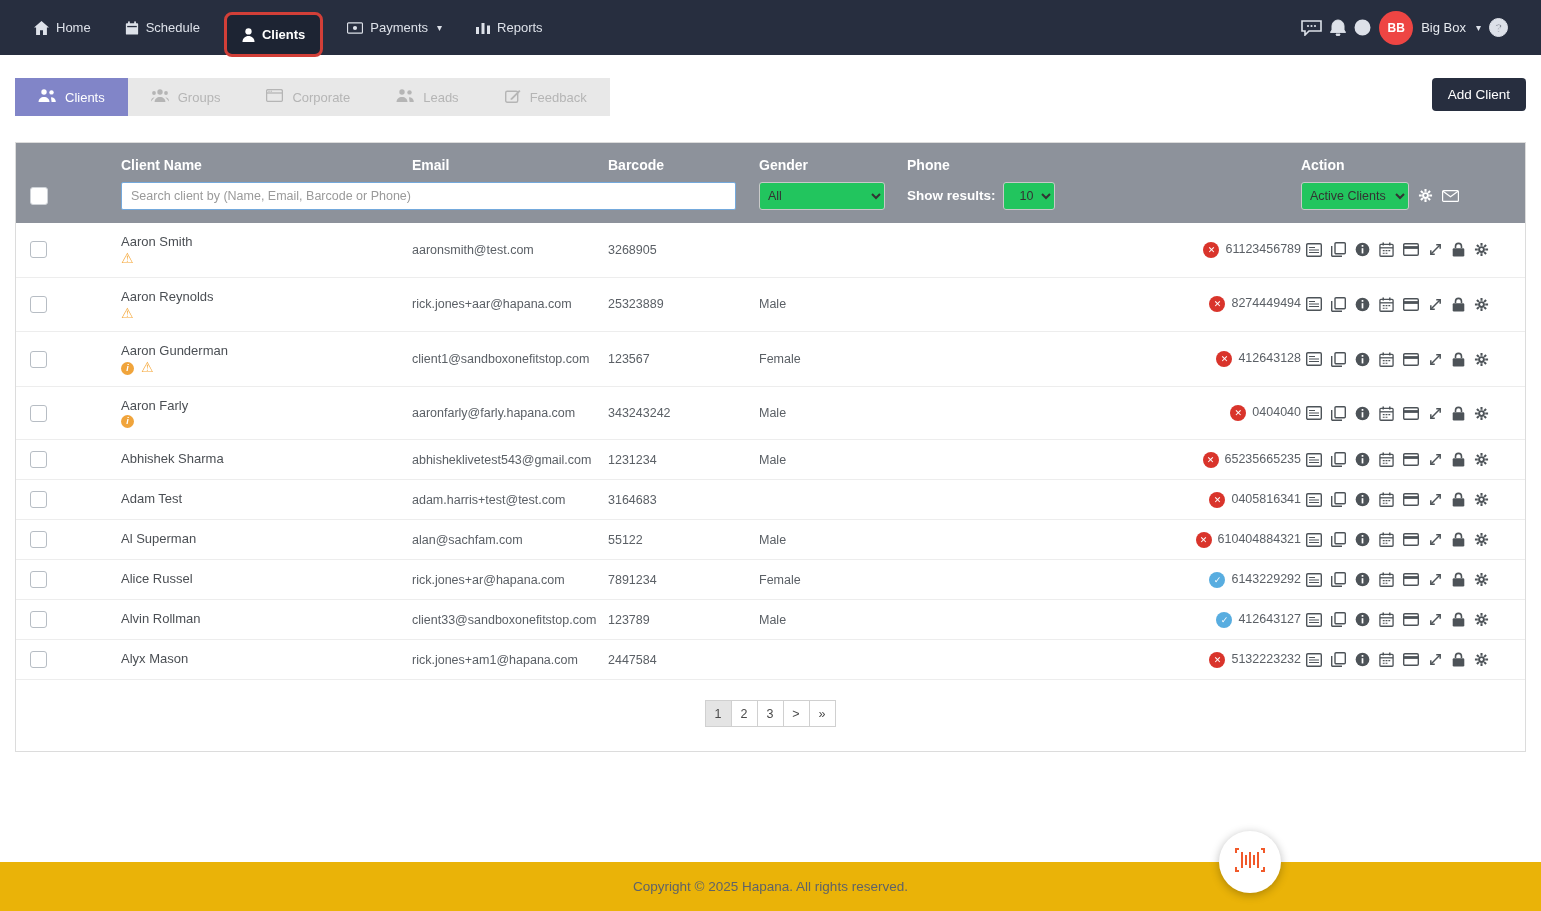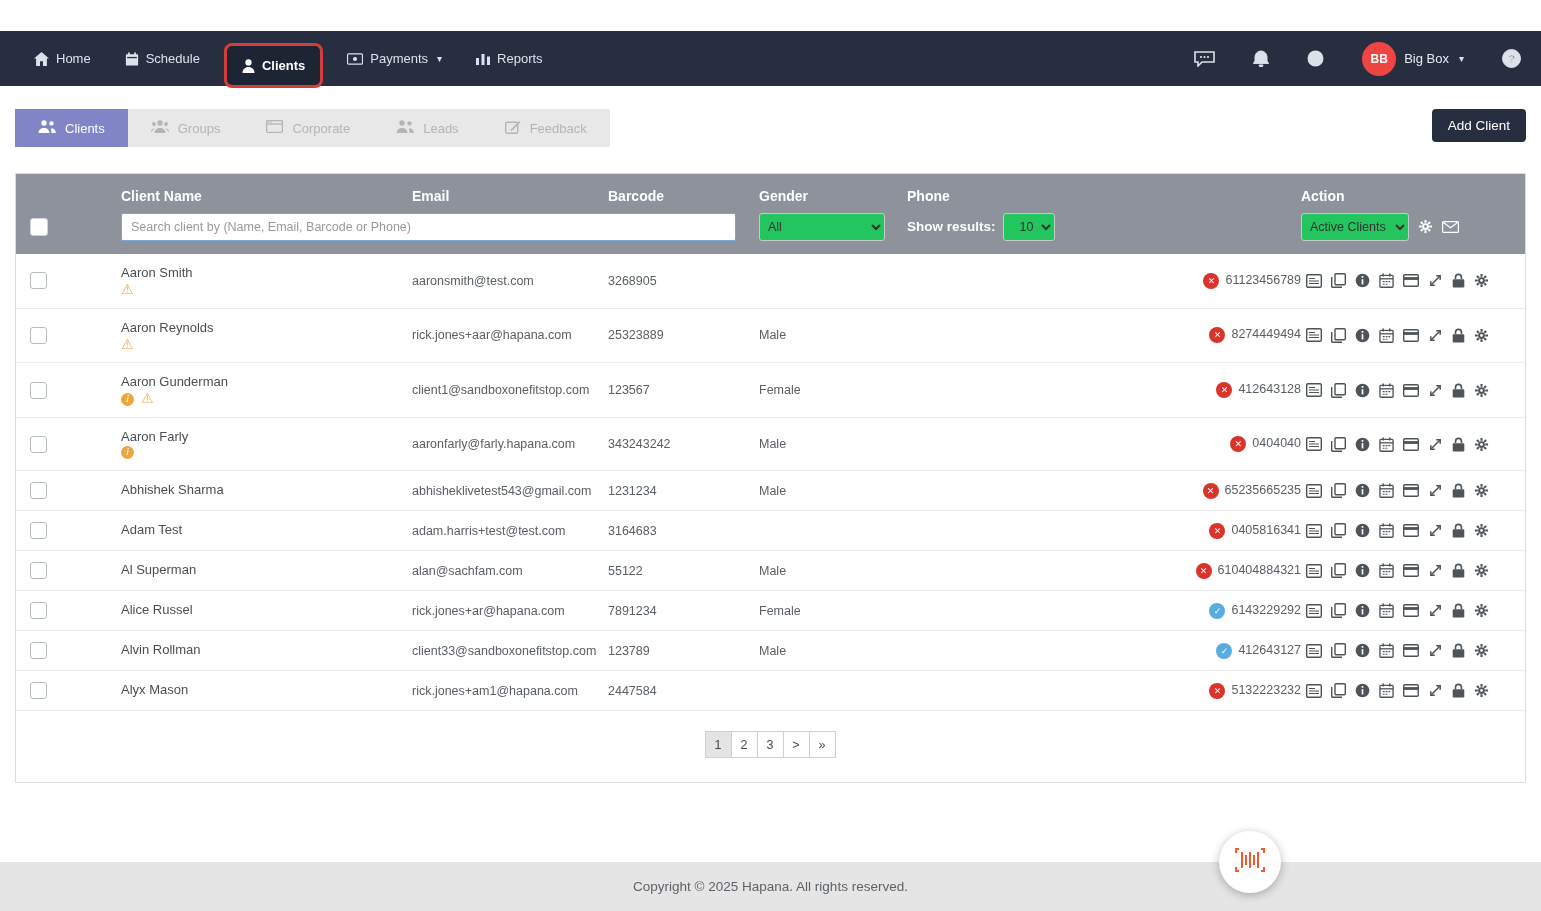--- a/index.html
+++ b/index.html
@@ -1,29 +1,29 @@
 <!DOCTYPE html>
 <html><head>
 <meta charset="utf-8">
 <style>
   * { margin:0; padding:0; box-sizing:border-box; }
   html,body { width:1541px; height:911px; }
   body { font-family:"Liberation Sans", sans-serif; background:#fff; }
   .screen { position:relative; width:1541px; height:911px; overflow:hidden; background:#fff; }
 
   
-  .navbar { height:55px; background:#272e3f; display:flex; align-items:center; justify-content:space-between; padding:0 20px 0 22px; position:relative; z-index:10;margin-top:31px; }
+  .navbar { height:55px; background:#272e3f; display:flex; align-items:center; justify-content:space-between; padding:0 33px 0 22px; position:relative; z-index:10; }
   .nav-left { display:flex; align-items:center; gap:10px; }
   .nav-item { display:flex; align-items:center; gap:7px; color:#dde1e9; font-size:13px; padding:9px 12px; cursor:pointer; text-decoration:none; white-space:nowrap; }
   .nav-item .nic { display:inline-flex; }
   .nav-item svg { fill:#dde1e9; }
   .nav-item.active { background:#1d2433; border:3px solid #d23f38; border-radius:8px; color:#fff; font-weight:bold; padding:12px 15px; margin:6px 2px -8px; position:relative; z-index:11; }
   .nav-item.active svg { fill:#fff; }
   .caret { font-size:10px; color:#dde1e9; margin-left:2px; }
-  .nav-right { display:flex; align-items:center; gap:38px; }
+  .nav-right { display:flex; align-items:center; gap:8px; }
   .nav-icon { display:inline-flex; cursor:pointer; color:#dde1e9; }
   .nav-icon svg { fill:#dde1e9; stroke:#dde1e9; }
   .account { display:flex; align-items:center; gap:8px; cursor:pointer; }
   .avatar { width:34px; height:34px; border-radius:50%; background:#ee4543; color:#fff; font-size:12px; font-weight:bold; display:flex; align-items:center; justify-content:center; }
   .account-name { color:#e6e9ef; font-size:13px; }
 
   
   .toolbar { display:flex; align-items:flex-start; justify-content:space-between; padding:23px 15px 0; }
   .tabs { display:flex; }
   .tab { display:flex; align-items:center; gap:9px; height:38px; padding:0 23px; background:#e8e8e8; color:#b5b5b5; font-size:13px; cursor:pointer; white-space:nowrap; }
@@ -64,21 +64,21 @@
   .acts { display:flex; justify-content:flex-end; align-items:center; gap:9px; padding-right:36px; color:#4d5358; }
   .ai { display:inline-flex; cursor:pointer; }
   .ai svg { display:block; }
 
   
   .pagination { display:flex; justify-content:center; margin-top:20px; }
   .page { min-width:27px; height:27px; display:flex; align-items:center; justify-content:center; border:1px solid #d0d0d0; font-size:12.5px; color:#4a4a4a; background:#fff; margin-left:-1px; cursor:pointer; padding:0 8px; text-decoration:none; }
   .page.active { background:#e4e4e4; }
 
   
-  .footer { position:absolute; left:0; right:0; bottom:0; height:49px; background:#e5e5e5; display:flex; align-items:center; justify-content:center; color:#5f6368; font-size:13.5px; }
+  .footer { position:absolute; left:0; right:0; bottom:0; height:49px; background:#eab308; display:flex; align-items:center; justify-content:center; color:#5f6368; font-size:13.5px; }
   .fab { position:absolute; right:260px; bottom:18px; width:62px; height:62px; border-radius:50%; background:#fff; box-shadow:0 2px 10px rgba(0,0,0,.28); display:flex; align-items:center; justify-content:center; cursor:pointer; z-index:20; }
 </style>
 </head>
 <body>
 
 <div class="screen">
 
   <div class="navbar">
     <div class="nav-left">
       <a class="nav-item">

